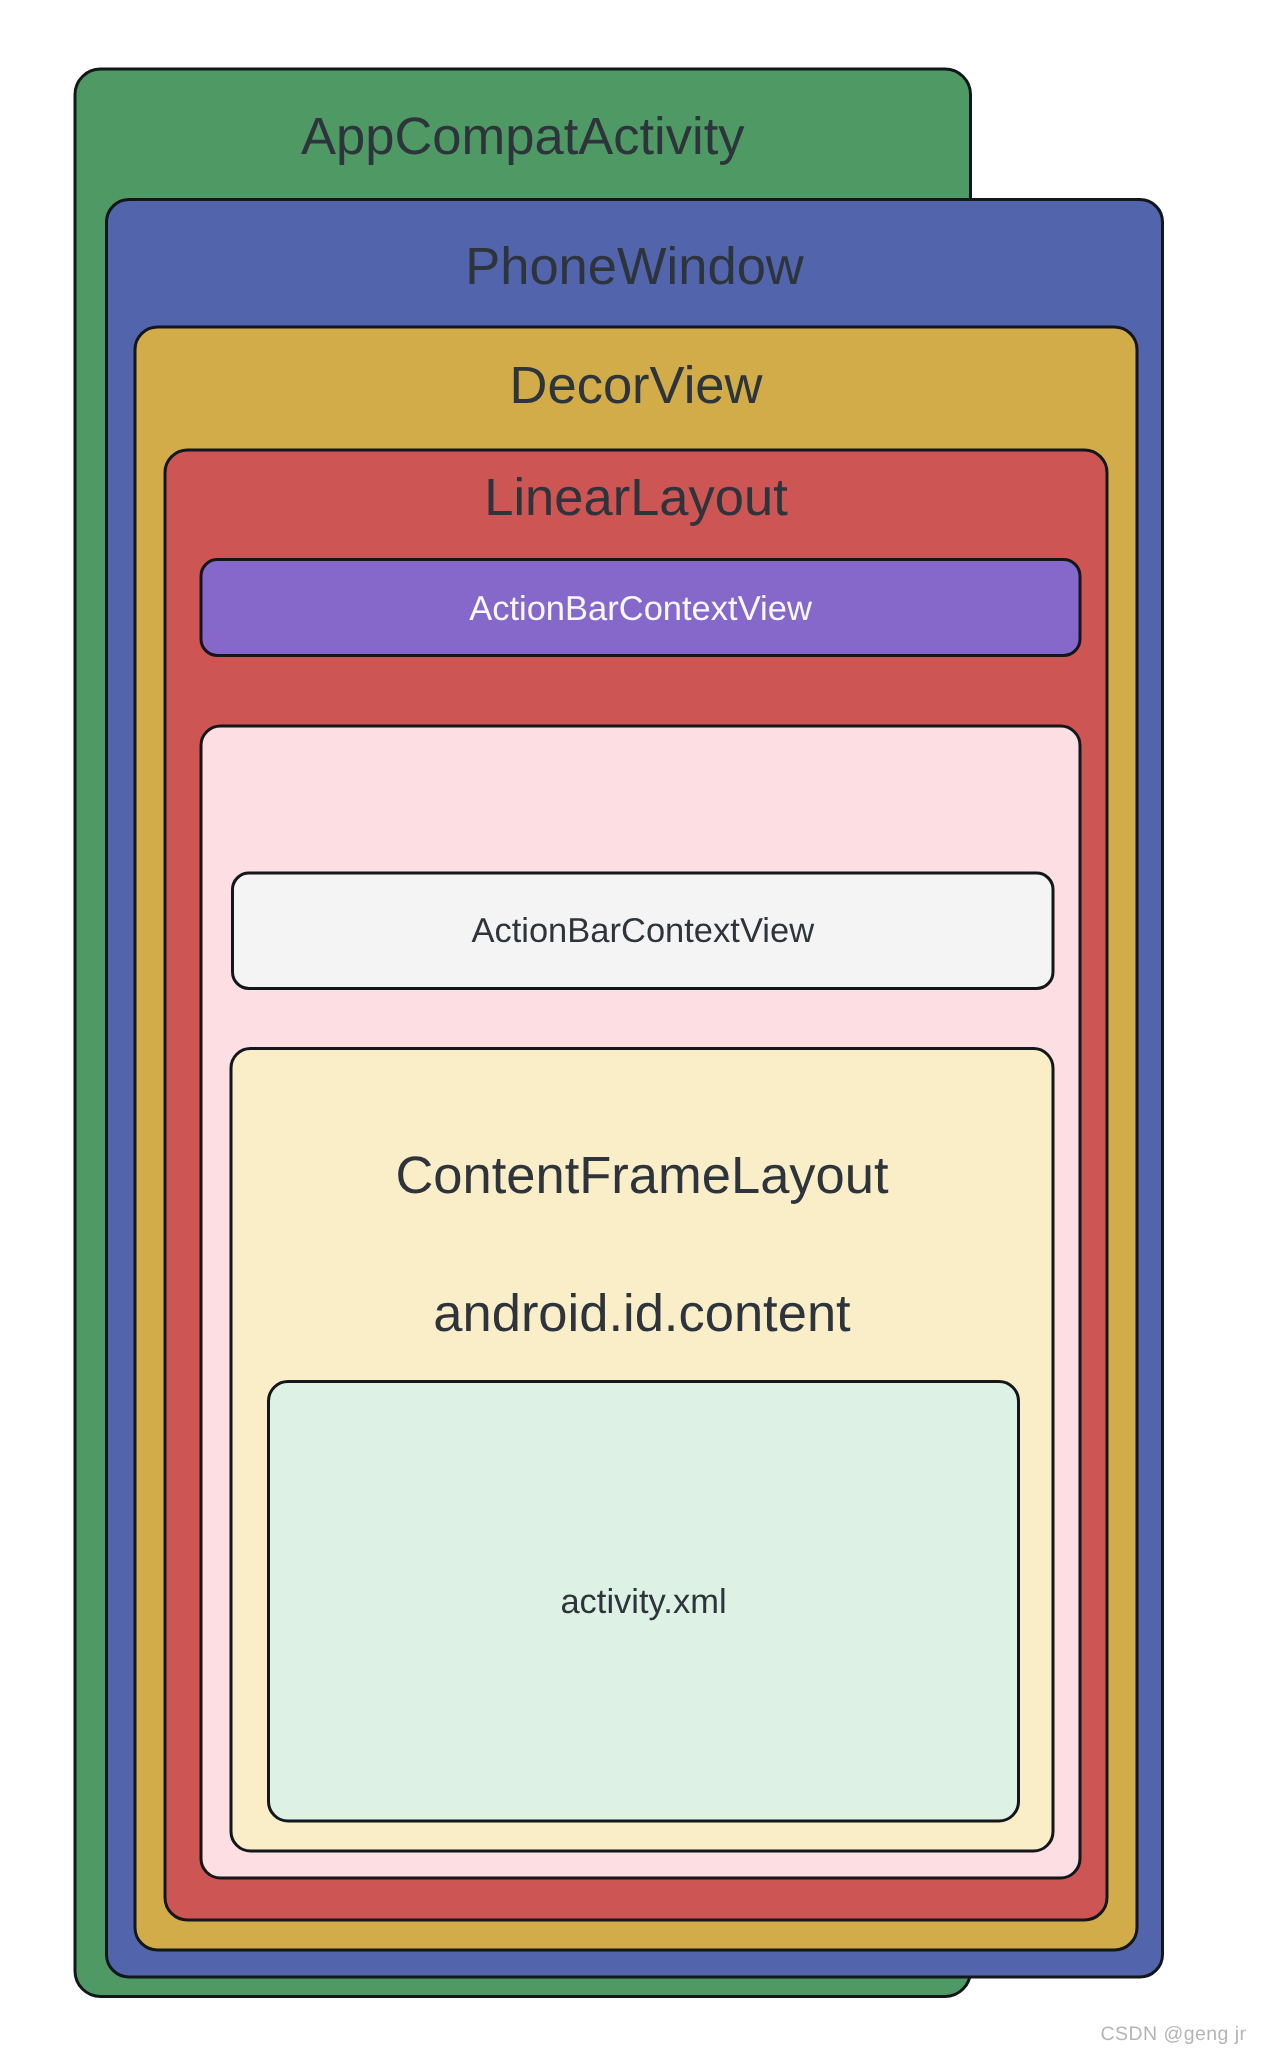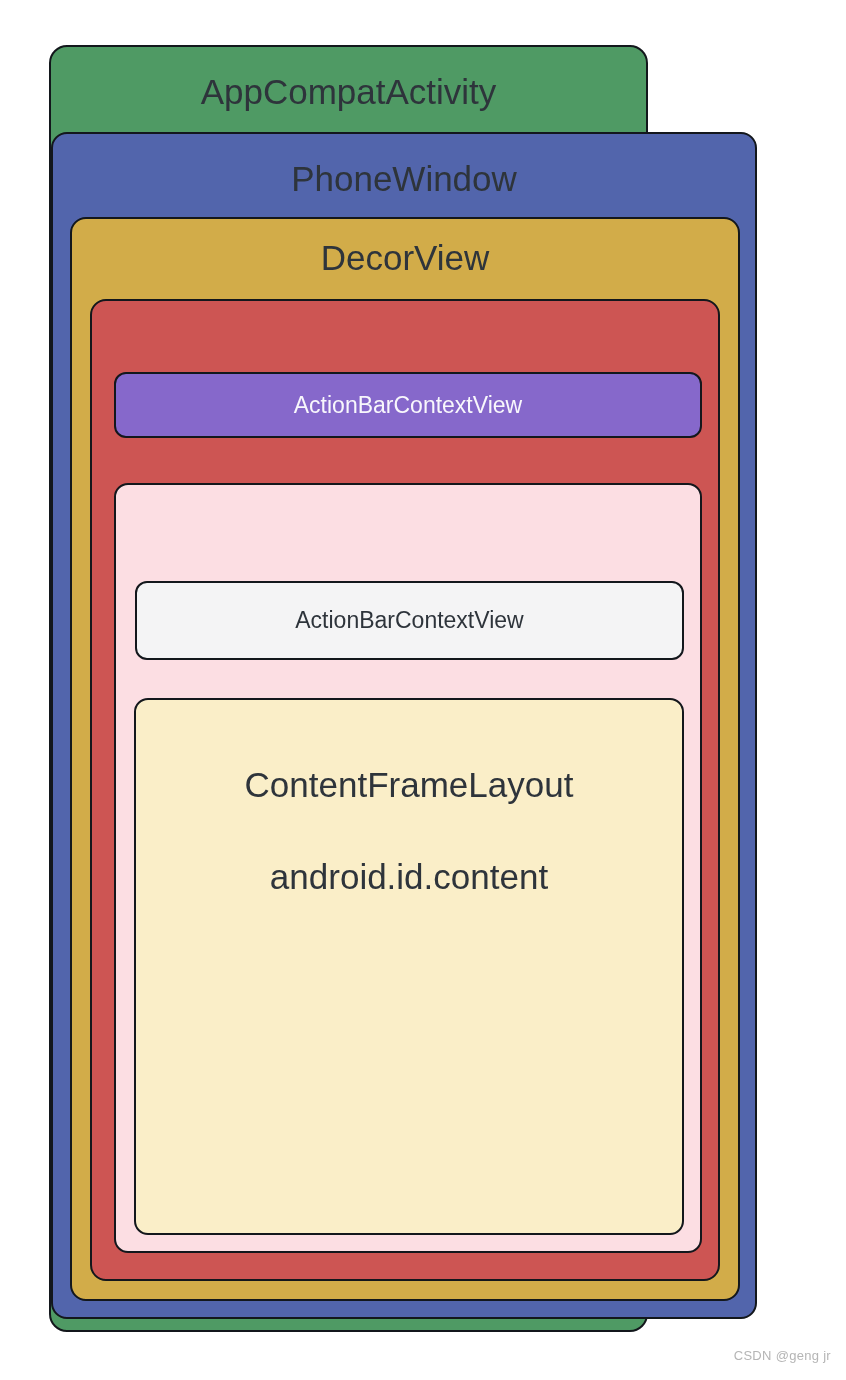--- a/index.html
+++ b/index.html
@@ -41,21 +41,21 @@
     justify-content: center;
   }
   .centerbox .clbl {
     font-size: 23px;
     line-height: 1.05;
     white-space: nowrap;
     text-align: center;
   }
   
   #box-appcompat   { left: 49px;  top: 45px;  width: 599px; height: 1287px; }
-  #box-phonewindow { left: 0;  top: 85px;  width: 706px; height: 1187px; }
+  #box-phonewindow { left: 19px;  top: 85px;  width: 706px; height: 1187px; }
   #box-decorview   { left: 17px;  top: 83px;  width: 670px; height: 1084px; padding-left: 12px; }
   #box-linearlayout{ left: 18px;  top: 80px;  width: 630px; height: 982px; }
   #box-abcv-top    { left: 22px;  top: 71px;  width: 588px; height: 66px; }
   #box-fitwindows  { left: 22px;  top: 182px; width: 588px; height: 770px; }
   #box-abcv-inner  { left: 19px;  top: 96px;  width: 549px; height: 79px; }
   #box-contentframe{ left: 18px;  top: 213px; width: 550px; height: 537px; }
   #box-activityxml { left: 23px;  top: 220px; width: 502px; height: 295px; }
 
   #lbl-appcompat    { top: 45px; }
   #lbl-phonewindow  { top: 45px; }
@@ -82,35 +82,39 @@
   <div id="box-appcompat" class="box r18" style="background-color: rgb(79, 154, 100); color: rgb(46, 52, 59);">
     <div id="lbl-appcompat" class="lbl">AppCompatActivity</div>
 
     <div id="box-phonewindow" class="box r16" style="background-color: rgb(82, 101, 172); color: rgb(46, 52, 59);">
       <div id="lbl-phonewindow" class="lbl">PhoneWindow</div>
 
       <div id="box-decorview" class="box r16" style="background-color: rgb(210, 172, 73); color: rgb(46, 52, 59);">
         <div id="lbl-decorview" class="lbl">DecorView</div>
 
         <div id="box-linearlayout" class="box r16" style="background-color: rgb(205, 85, 83); color: rgb(46, 52, 59);">
+          <div id="lbl-linearlayout" class="lbl">LinearLayout</div>
 
           <div id="box-abcv-top" class="box r12 centerbox" style="background-color: rgb(134, 104, 203); color: rgb(248, 247, 252);">
             <div class="clbl">ActionBarContextView</div>
           </div>
 
           <div id="box-fitwindows" class="box r14" style="background-color: rgb(252, 222, 227); color: rgb(46, 52, 59);">
 
             <div id="box-abcv-inner" class="box r12 centerbox" style="background-color: rgb(244, 244, 245); color: rgb(46, 52, 59);">
               <div class="clbl">ActionBarContextView</div>
             </div>
 
             <div id="box-contentframe" class="box r14" style="background-color: rgb(250, 238, 200); color: rgb(46, 52, 59); text-decoration: underline;">
               <div id="lbl-contentframe" class="lbl">ContentFrameLayout</div>
               <div id="lbl-androidid" class="lbl">android.id.content</div>
 
+              <div id="box-activityxml" class="box r14 centerbox" style="background-color: rgb(221, 242, 228); color: rgb(46, 52, 59);">
+                <div class="clbl">activity.xml</div>
+              </div>
 
             </div>
           </div>
         </div>
       </div>
     </div>
   </div>
 
   <div id="watermark" style="color: rgb(181, 181, 181);">CSDN @geng jr</div>
 

